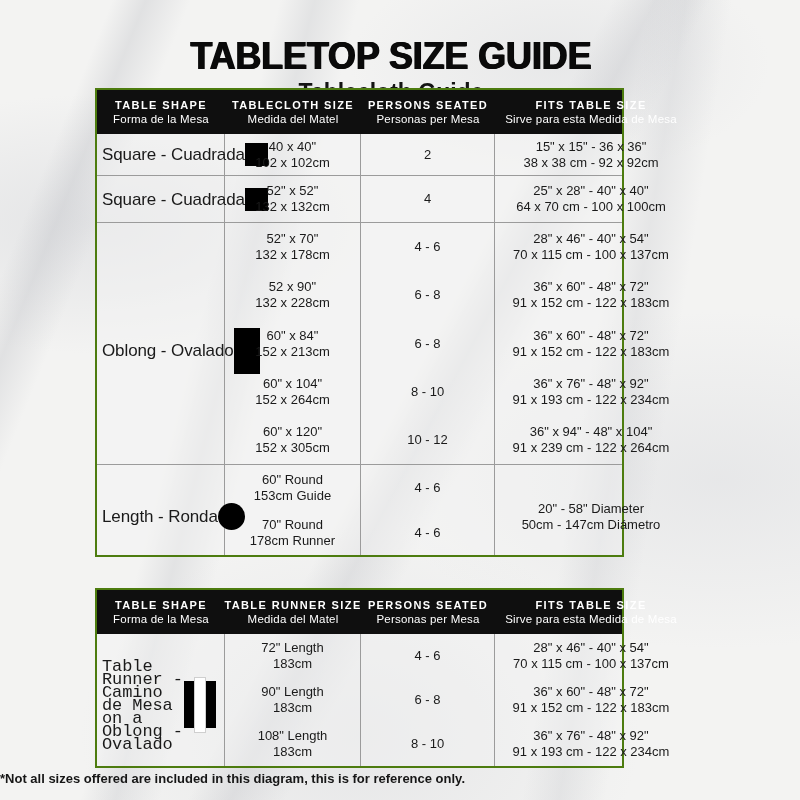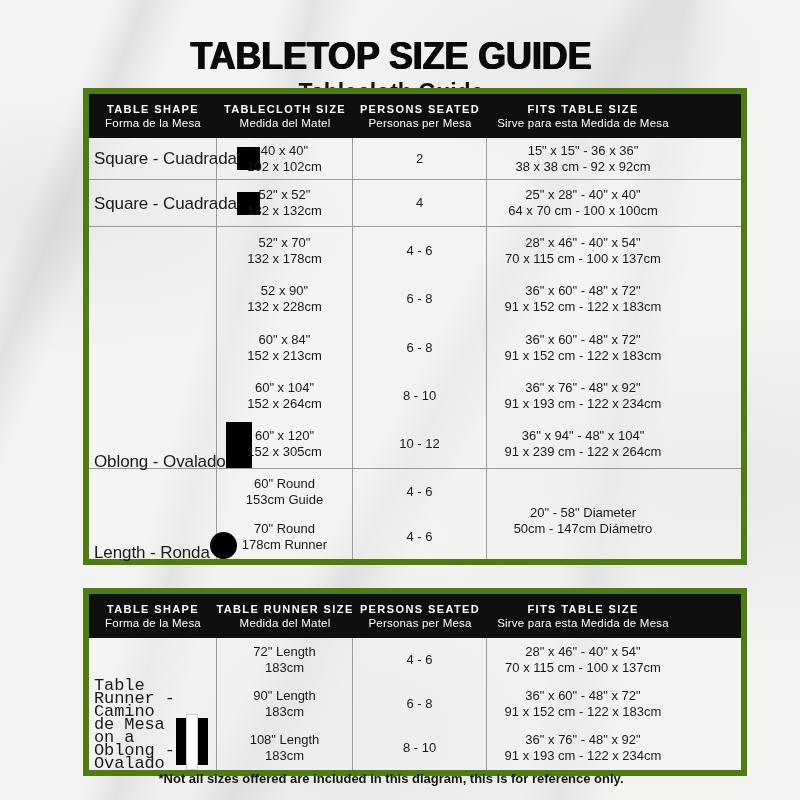--- a/index.html
+++ b/index.html
@@ -19,46 +19,46 @@
   }
   .main-title{
     position:absolute;top:12px;left:0;width:782px;text-align:center;
     font-size:38px;font-weight:bold;color:#0a0a0a;line-height:1;
     transform:scaleX(0.94);transform-origin:50% 50%;
     text-shadow:0.8px 0 currentColor,-0.8px 0 currentColor;
   }
   .section-title{position:absolute;left:0;width:782px;text-align:center;font-size:23px;color:#141414;line-height:1.1;}
   #sub-tablecloth{top:61px;}
   #sub-runner{top:586px;}
-  .guide{position:absolute;left:83px;width:664px;border:6px solid #4d7c0f;box-sizing:border-box;background:rgba(244,244,243,0.45);}
+  .guide{position:absolute;left:95px;width:529px;border:2px solid #4d7c0f;box-sizing:border-box;background:rgba(244,244,243,0.45);}
   #tablecloth-table{top:88px;}
   #runner-table{top:588px;}
   .thead{display:grid;grid-template-columns:128px 136px 134px 192px;background:#0f0f0f;height:44px;}
   .th{display:flex;flex-direction:column;align-items:center;justify-content:center;color:#ffffff;gap:2px;}
   .th .en{font-size:11px;font-weight:bold;letter-spacing:1.4px;white-space:nowrap;}
   .th .es{font-size:11.5px;font-weight:400;letter-spacing:0.2px;white-space:nowrap;}
   .band{display:grid;grid-template-columns:128px 136px 134px 192px;border-top:1px solid #9b9b9b;box-sizing:border-box;}
   .band.first{border-top:none;}
   .cell{border-right:1px solid #9b9b9b;box-sizing:border-box;display:flex;flex-direction:column;align-items:center;justify-content:center;min-width:0;}
   .cell.last{border-right:none;}
   .line{font-size:13px;line-height:16px;text-align:center;white-space:nowrap;}
   .shape-cell{flex-direction:row;justify-content:space-between;align-items:center;padding:0 8px 0 5px;}
-  .shape-cell.top{align-items:flex-end;padding-top:14px;}
+  .shape-cell.top{align-items:center;padding-top:14px;}
   .shape-label{font-size:17px;line-height:13px;white-space:nowrap;letter-spacing:-0.1px;}
   .shape-label.multi{white-space:pre-line;font-family:Liberation Mono, monospace;}
   .stack{justify-content:stretch;padding:0;}
   .entry{flex:1;display:flex;flex-direction:column;align-items:center;justify-content:center;}
   .icon-square{width:23px;height:23px;background:#000;flex:none;}
   .icon-oblong{width:26px;height:46px;background:#000;flex:none;}
   .icon-round{width:27px;height:27px;background:#000;border-radius:50%;flex:none;}
   .icon-runner{position:relative;width:32px;height:56px;flex:none;}
   .icon-runner .table-rect{position:absolute;left:0;top:4px;width:32px;height:47px;background:#000;}
   .icon-runner .runner-stripe{position:absolute;left:10px;top:0;width:10px;height:54px;background:#fff;border:1px solid #cfcfcf;}
   .fits-span{padding-top:14px;}
-  .footnote{position:absolute;top:771px;left:0;width:782px;text-align:center;font-size:13px;font-weight:bold;color:#161616;}
+  .footnote{position:absolute;top:771px;left:0;width:782px;font-size:13px;font-weight:bold;color:#161616;}
 </style>
 </head>
 <body>
 
 <h1 class="main-title">TABLETOP SIZE GUIDE</h1>
 <h2 class="section-title" id="sub-tablecloth">Tablecloth Guide</h2>
 
 <div class="guide" id="tablecloth-table">
   <div class="thead">
     <div class="th">

